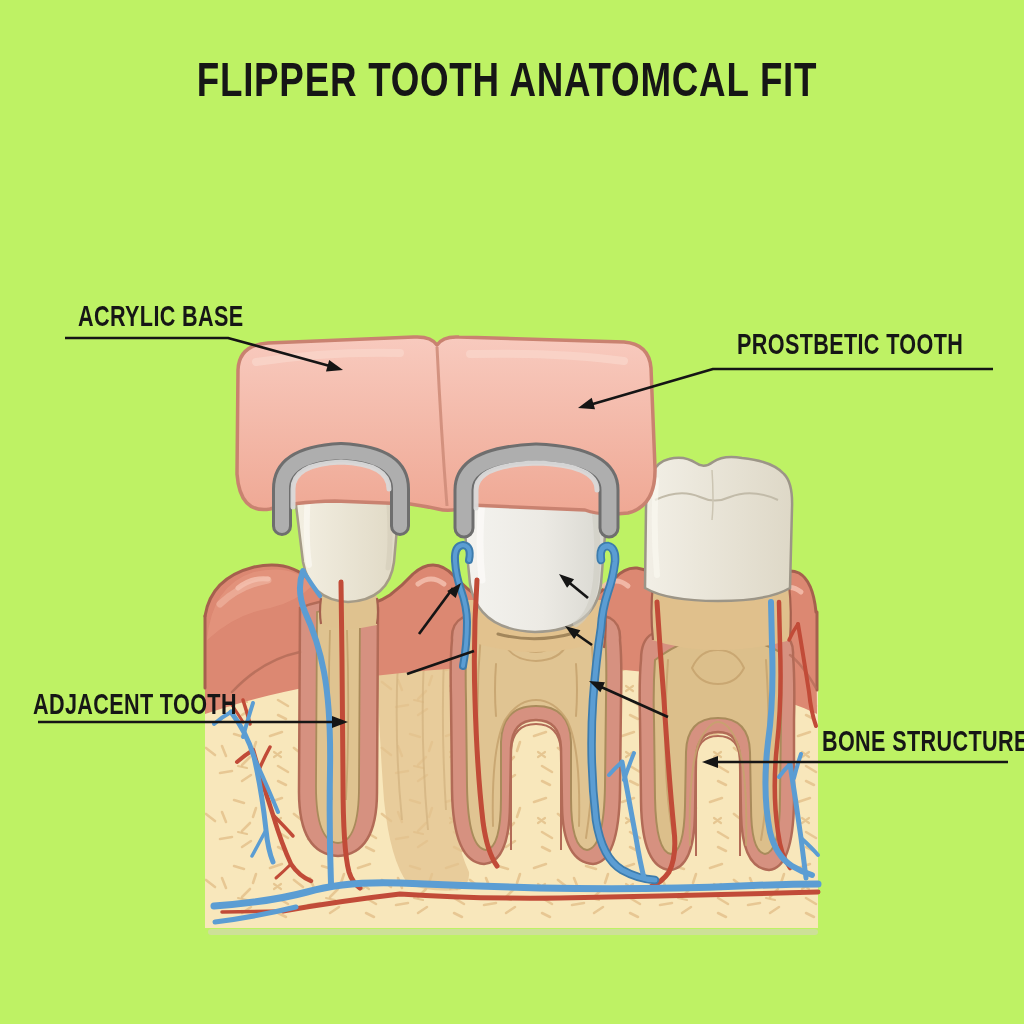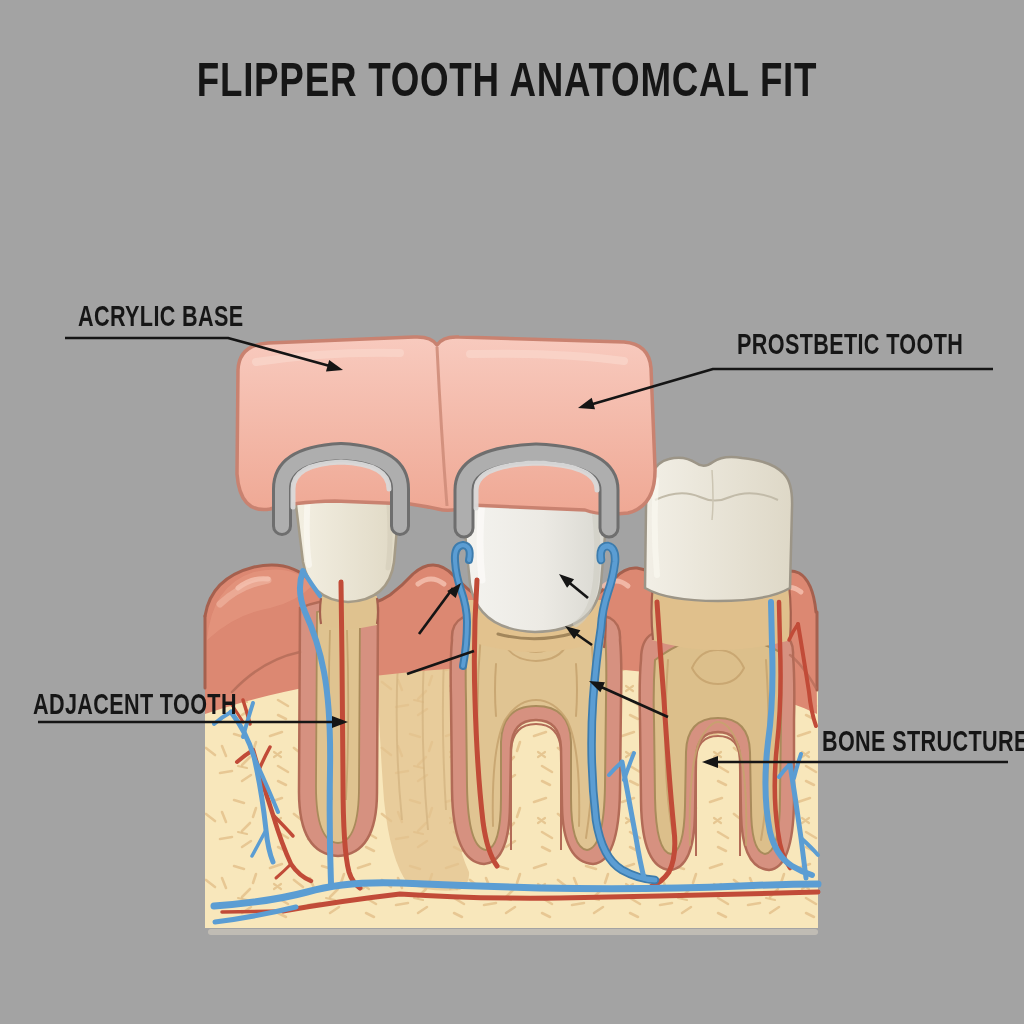--- a/index.html
+++ b/index.html
@@ -1,16 +1,16 @@
 <!DOCTYPE html>
 <html style="--text: #161616; --acrylic-pink: #f3b4a6; --gum-salmon: #dc8872; --root-sheath: #d69180; --bone-cream: #f8e7bb; --root-tan: #e0c492; --metal-gray: #aeaeae; --tooth-ivory: #efe9da; --vessel-blue: #5b9dd3; --vessel-red: #c14b38;"><head>
 <meta charset="utf-8">
 <style>
   html,body{margin:0;padding:0;background:#fff;}
-  #stage{position:relative;width:1024px;height:1024px;background:#a3a3a3;overflow:hidden;
+  #stage{position:relative;width:1024px;height:1024px;background:#bef264;overflow:hidden;
          font-family:"Liberation Sans","DejaVu Sans",sans-serif;}
   .lbl{position:absolute;font-weight:700;font-size:30px;line-height:1.05;color:var(--text,#161616);
        transform-origin:left top;transform:scaleX(.72);letter-spacing:.5px;white-space:nowrap;}
   #title{position:absolute;top:54px;left:507px;font-weight:700;font-size:49px;line-height:1.05;
          color:var(--text,#161616);transform:translateX(-50%) scaleX(.75);letter-spacing:1px;white-space:nowrap;}
   svg{position:absolute;left:0;top:0;}
   .vblue{stroke:var(--vessel-blue,#5b9dd3);fill:none;stroke-linecap:round;}
   .vblued{stroke:#3d7cad;fill:none;stroke-linecap:round;}
   .vred{stroke:var(--vessel-red,#c14b38);fill:none;stroke-linecap:round;}
   .salmon{fill:var(--root-sheath,#d69180);stroke:#b26b57;stroke-width:2.5;}

